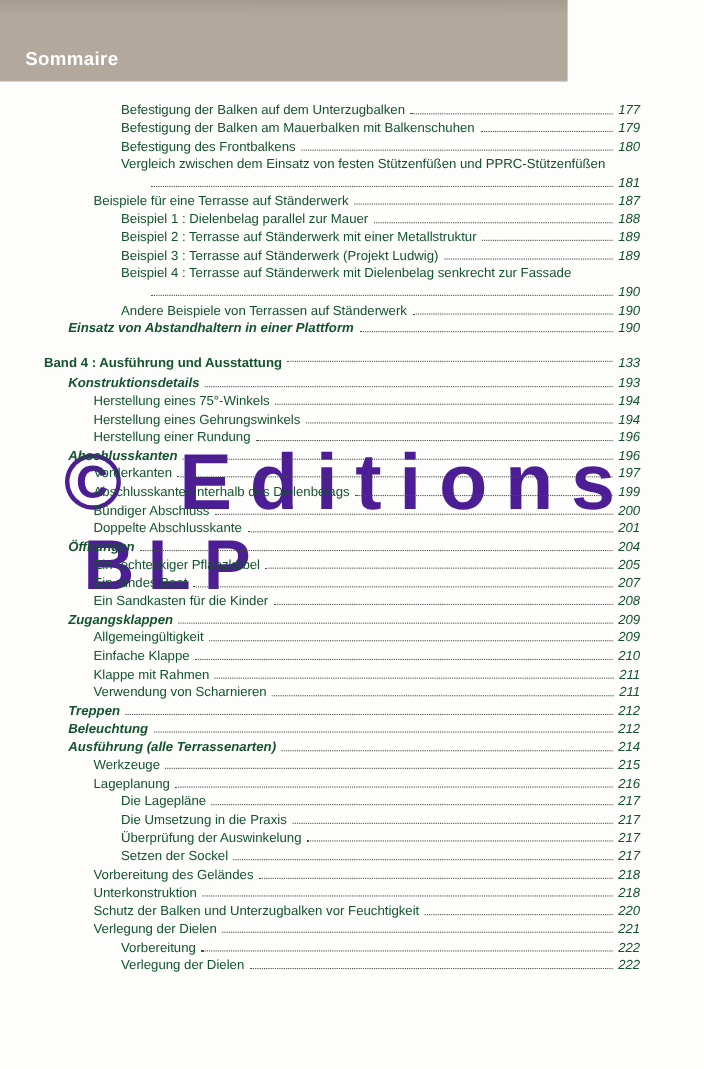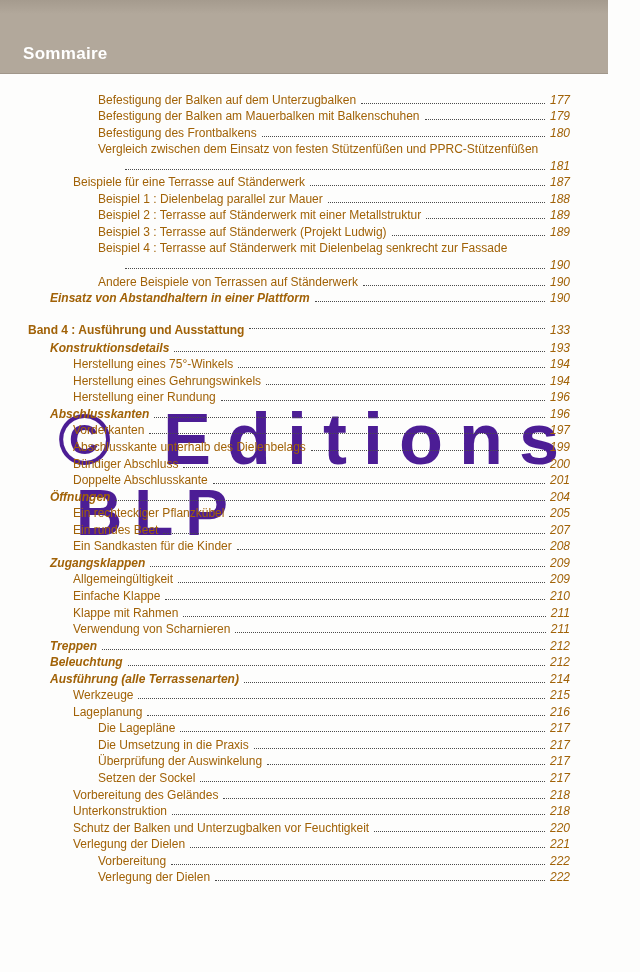--- a/index.html
+++ b/index.html
@@ -2,35 +2,35 @@
 <html><head>
 <meta charset="utf-8">
 <style>
   html,body { margin:0; padding:0; background:#ffffff; }
   .page {
     position:relative; width:640px; height:972px;
     background:#fdfdfc; overflow:hidden;
     font-family:"Liberation Sans","DejaVu Sans",sans-serif;
   }
   .page-header {
-    position:absolute; top:0; left:0; width:608px; height:73px;
+    position:absolute; top:0; left:0; width:516px; height:73px;
     background:linear-gradient(180deg,#a59b8e 0px,#b2a89b 14px,#b2a89b 100%);
     border-bottom:1px solid #a0968a;
     z-index:2;
   }
   .page-title {
     margin:0; position:absolute; left:23px; top:44px;
     font-size:17px; font-weight:bold; color:#ffffff; letter-spacing:0.3px;
   }
   .watermark { position:absolute; z-index:0; color:#4c1d95; font-weight:bold; white-space:nowrap; }
   .wm-line1 { left:58px; top:398px; font-size:72px; letter-spacing:16px; }
   .wm-line2 { left:76px; top:476px; font-size:64px; letter-spacing:12px; }
   .toc {
-    position:absolute; top:90px; left:28px; width:542px; z-index:1;
-    font-size:12px; color:#a16207;
+    position:absolute; top:90px; left:40px; width:542px; z-index:1;
+    font-size:12px; color:#14532d;
   }
   .toc-row {
     display:flex; align-items:flex-end;
     height:16.55px; white-space:nowrap;
   }
   .toc-spacer { height:16.55px; }
   .lvl0 { padding-left:0;align-items:center; }
   .lvl1 { padding-left:22px;justify-content:flex-end; }
   .lvl2 { padding-left:45px;align-items:flex-end; }
   .lvl3 { padding-left:70px; }

